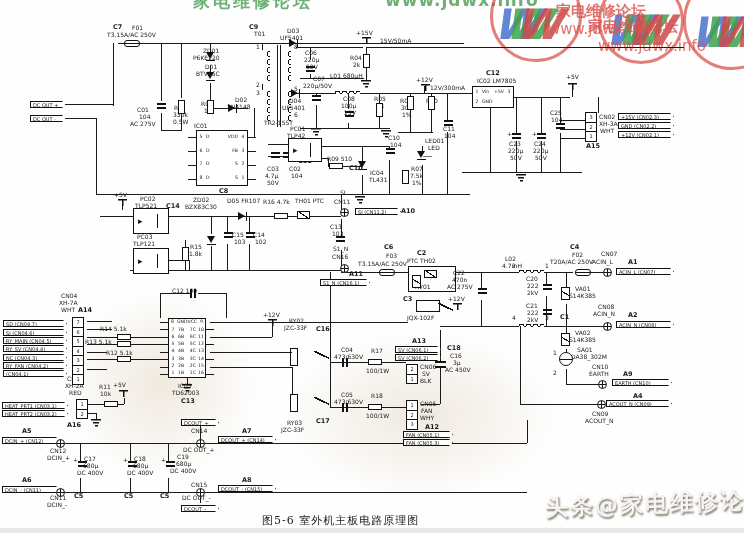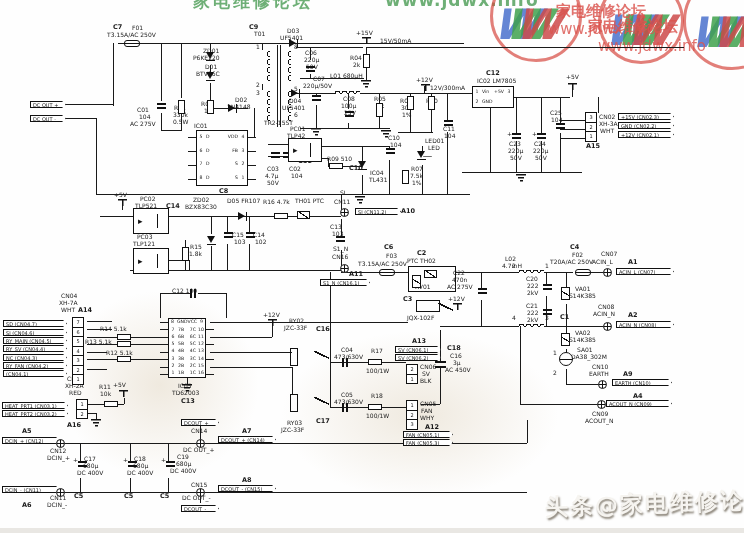--- a/index.html
+++ b/index.html
@@ -474,21 +474,21 @@
       <div class="lbl t" style="left: 67px; top: 376px;">CN03</div>
       <div class="lbl t" style="left: 65px; top: 383px;">XH-2A</div>
       <div class="lbl t" style="left: 69px; top: 390px;">RED</div>
       <div class="lbl b" style="left: 67px; top: 422px;">A16</div>
       <div class="lbl t" style="left: 99px; top: 384px;">R11</div>
       <div class="lbl t" style="left: 100px; top: 391px;">10k</div>
       <div class="lbl t" style="left: 113px; top: 382px;">+5V</div>
       <div class="lbl b" style="left: 22px; top: 428px;">A5</div>
       <div class="lbl t" style="left: 50px; top: 448px;">CN12</div>
       <div class="lbl t" style="left: 47px; top: 455px;">DCIN_+</div>
-      <div class="lbl b" style="left: 22px; top: 502px;">A6</div>
+      <div class="lbl b" style="left: 22px; top: 477px;">A6</div>
       <div class="lbl t" style="left: 50px; top: 495px;">CN11</div>
       <div class="lbl t" style="left: 47px; top: 502px;">DCIN_-</div>
       <div class="lbl t" style="left: 84px; top: 456px;">C17</div>
       <div class="lbl t" style="left: 83px; top: 463px;">680μ</div>
       <div class="lbl t" style="left: 77px; top: 470px;">DC 400V</div>
       <div class="lbl t" style="left: 134px; top: 456px;">C18</div>
       <div class="lbl t" style="left: 133px; top: 463px;">680μ</div>
       <div class="lbl t" style="left: 127px; top: 470px;">DC 400V</div>
       <div class="lbl t" style="left: 177px; top: 454px;">C19</div>
       <div class="lbl t" style="left: 176px; top: 461px;">680μ</div>
@@ -754,15 +754,16 @@
         <div class="pc">2</div>
         <div class="pc">1</div>
       </div>
       <div class="conn" style="left: 406px; top: 400px;">
         <div class="pc">1</div>
         <div class="pc">2</div>
         <div class="pc">3</div>
       </div>
     </div>
 
+  <div class="caption" style="left:262px;top:513px;">图5-6  室外机主板电路原理图</div>
   <div class="embo" style="left:545px;top:488px;">头条@家电维修论坛</div>
   <div class="bstrip"></div>
 </div>
 
 </body></html>

